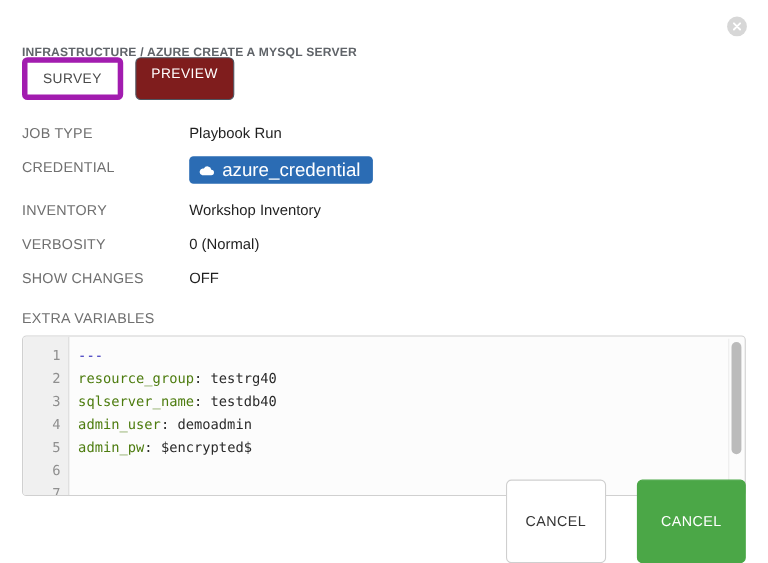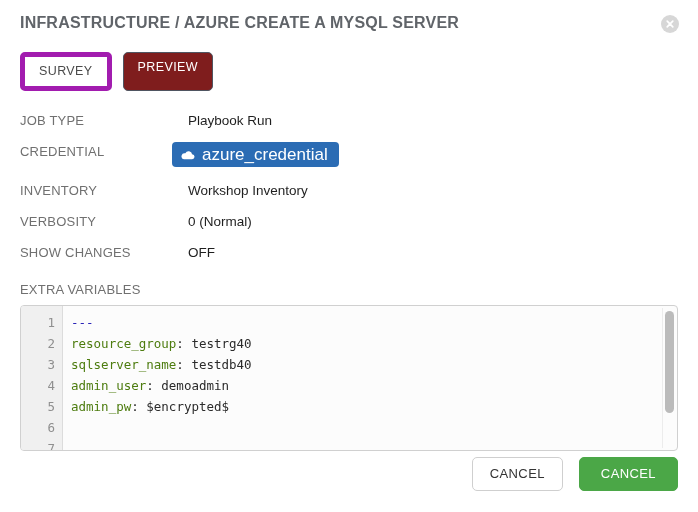--- a/index.html
+++ b/index.html
@@ -20,26 +20,27 @@
     padding: 0;
   }
 
   
   .dialog-header {
     position: relative;
     padding: 14px 20px 0 20px;
     height: 44px;
   }
   .dialog-title {
-    font-size: 16px;
+    font-size: 11px;
     font-weight: bold;
     color: #606469;
     letter-spacing: 0.2px;
     text-transform: uppercase;
     line-height: 18px;
+    margin-top: 25px;
   }
   .close-btn {
     position: absolute;
     top: 15px;
     right: 19px;
     width: 18px;
     height: 18px;
     border-radius: 50%;
     background: #d7d7d7;
     border: none;
@@ -93,21 +94,20 @@
     font-size: 13px;
     color: #707070;
     text-transform: uppercase;
     letter-spacing: 0.2px;
     line-height: 20px;
   }
   .detail-value {
     font-size: 13.5px;
     color: #1f1f1f;
     line-height: 20px;
-    margin-left: 16px;
   }
 
   .credential-badge {
     display: inline-flex;
     align-items: center;
     gap: 7px;
     background: #2b6cb4;
     color: #ffffff;
     border-radius: 4px;
     padding: 5px 11px 5px 9px;
@@ -193,23 +193,22 @@
   }
 
   
   .dialog-footer {
     position: absolute;
     left: 0;
     right: 0;
     bottom: 0;
     height: 76px;
     display: flex;
-    align-items: center;
     justify-content: flex-end;
-    gap: 16px;
+    gap: 28px;
     padding: 0 20px 0 0;
   }
   .btn {
     font-size: 13px;
     letter-spacing: 0.4px;
     border-radius: 5px;
     padding: 8px 17px;
     cursor: pointer;
     line-height: 16px;
     font-family: "Liberation Sans", sans-serif;

